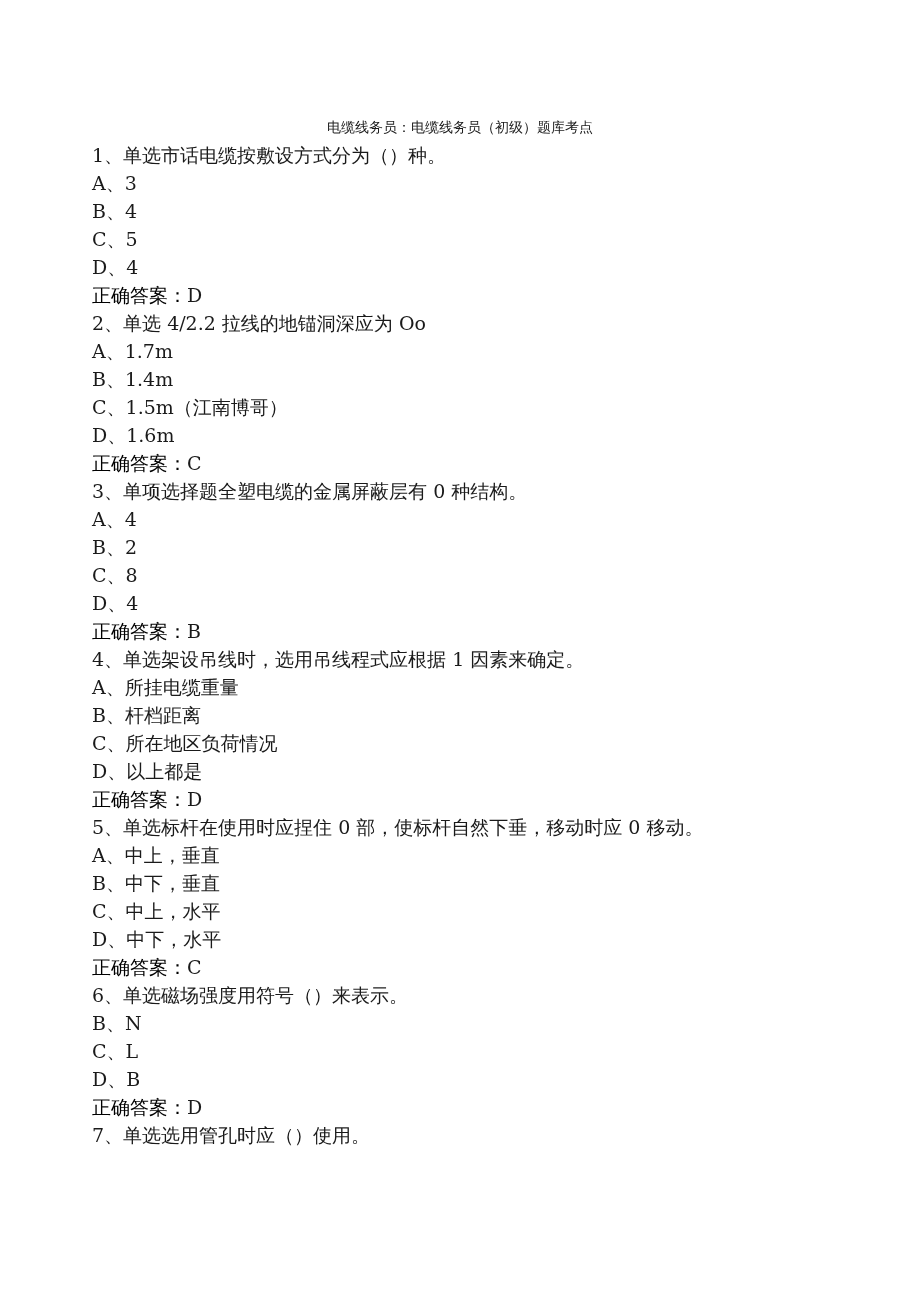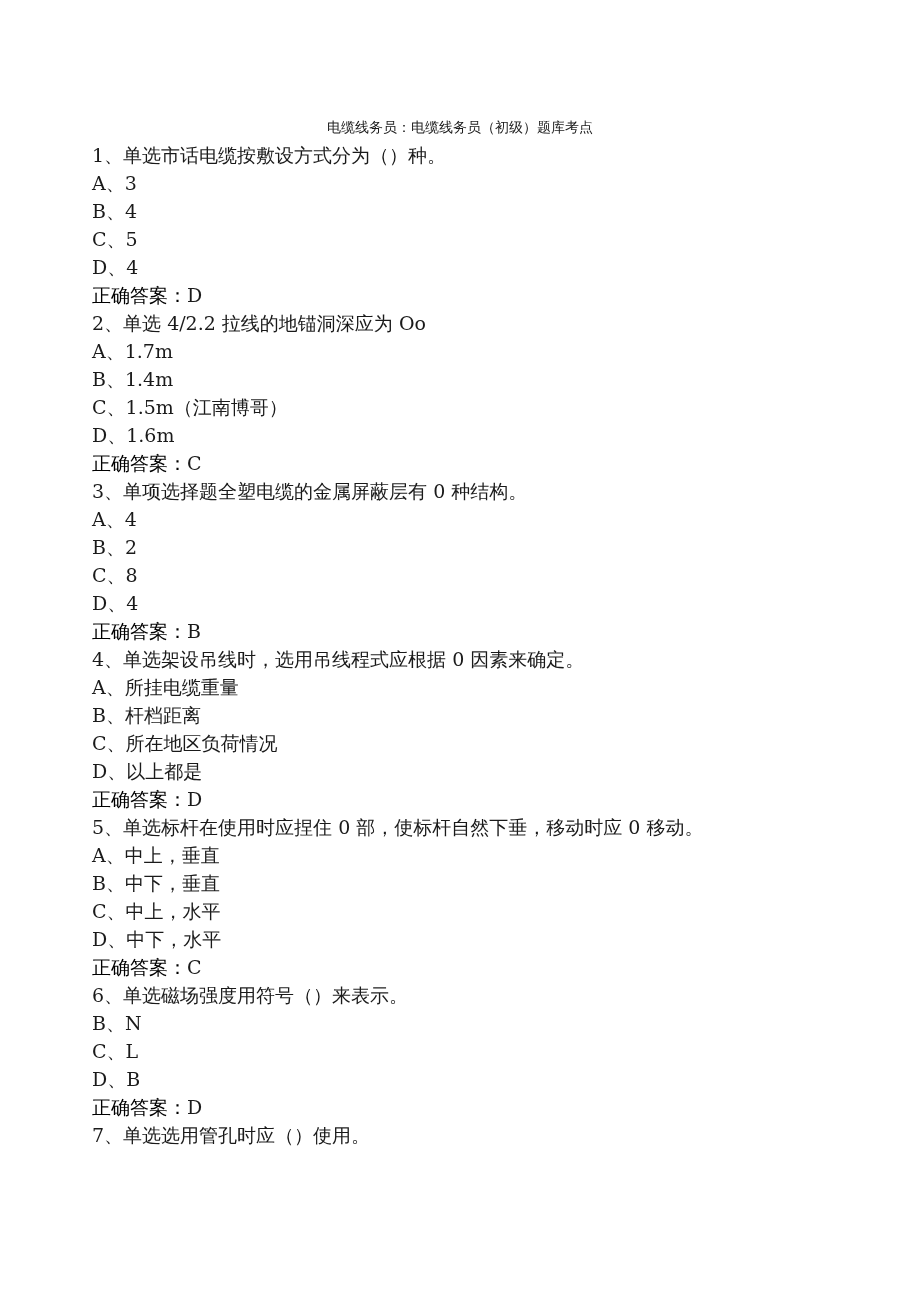--- a/index.html
+++ b/index.html
@@ -35,21 +35,21 @@
     <div class="line">D、1.6m</div>
     <div class="line"><span class="ans-label">正确答案：</span><span class="ans-val">C</span></div>
 
     <div class="line">3、单项选择题全塑电缆的金属屏蔽层有 0 种结构。</div>
     <div class="line">A、4</div>
     <div class="line">B、2</div>
     <div class="line">C、8</div>
     <div class="line">D、4</div>
     <div class="line"><span class="ans-label">正确答案：</span><span class="ans-val">B</span></div>
 
-    <div class="line">4、单选架设吊线时，选用吊线程式应根据 0 因素来确定。</div>
+    <div class="line">4、单选架设吊线时，选用吊线程式应根据 1 因素来确定。</div>
     <div class="line">A、所挂电缆重量</div>
     <div class="line">B、杆档距离</div>
     <div class="line">C、所在地区负荷情况</div>
     <div class="line">D、以上都是</div>
     <div class="line"><span class="ans-label">正确答案：</span><span class="ans-val">D</span></div>
 
     <div class="line">5、单选标杆在使用时应捏住 0 部，使标杆自然下垂，移动时应 0 移动。</div>
     <div class="line">A、中上，垂直</div>
     <div class="line">B、中下，垂直</div>
     <div class="line">C、中上，水平</div>

